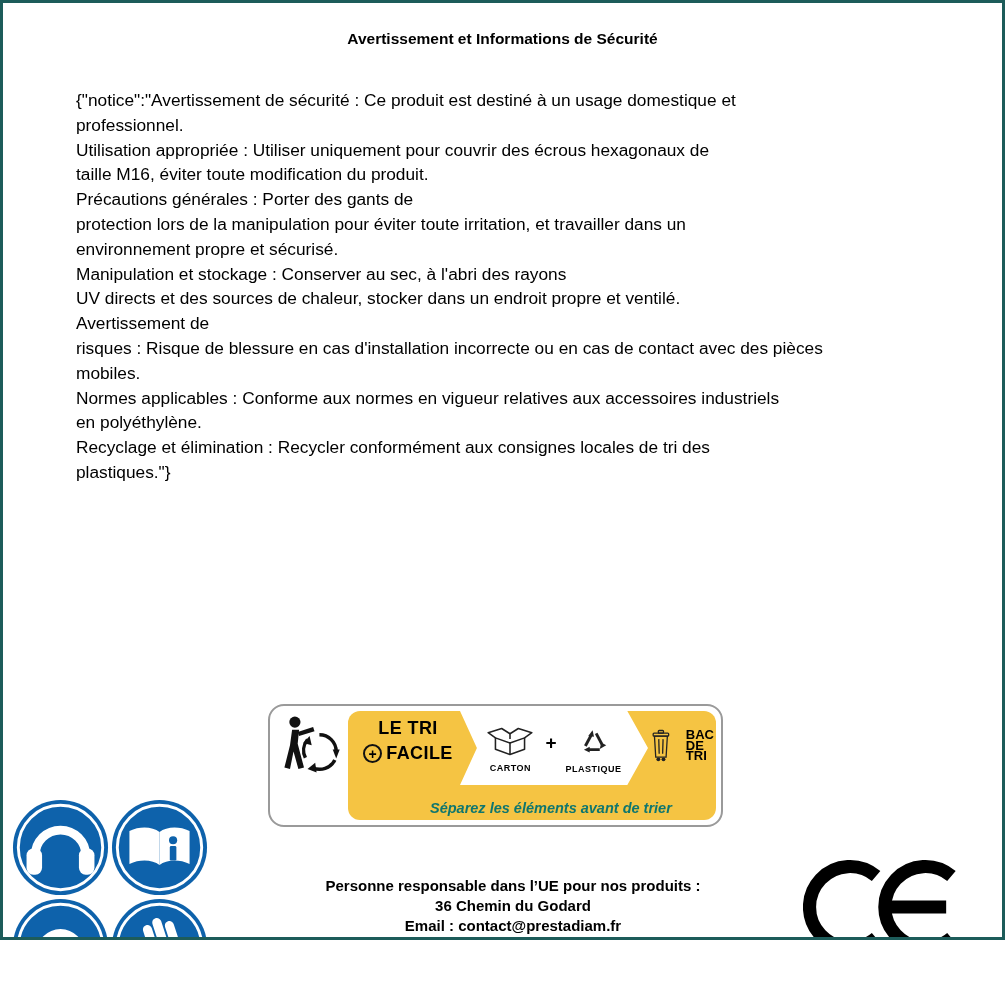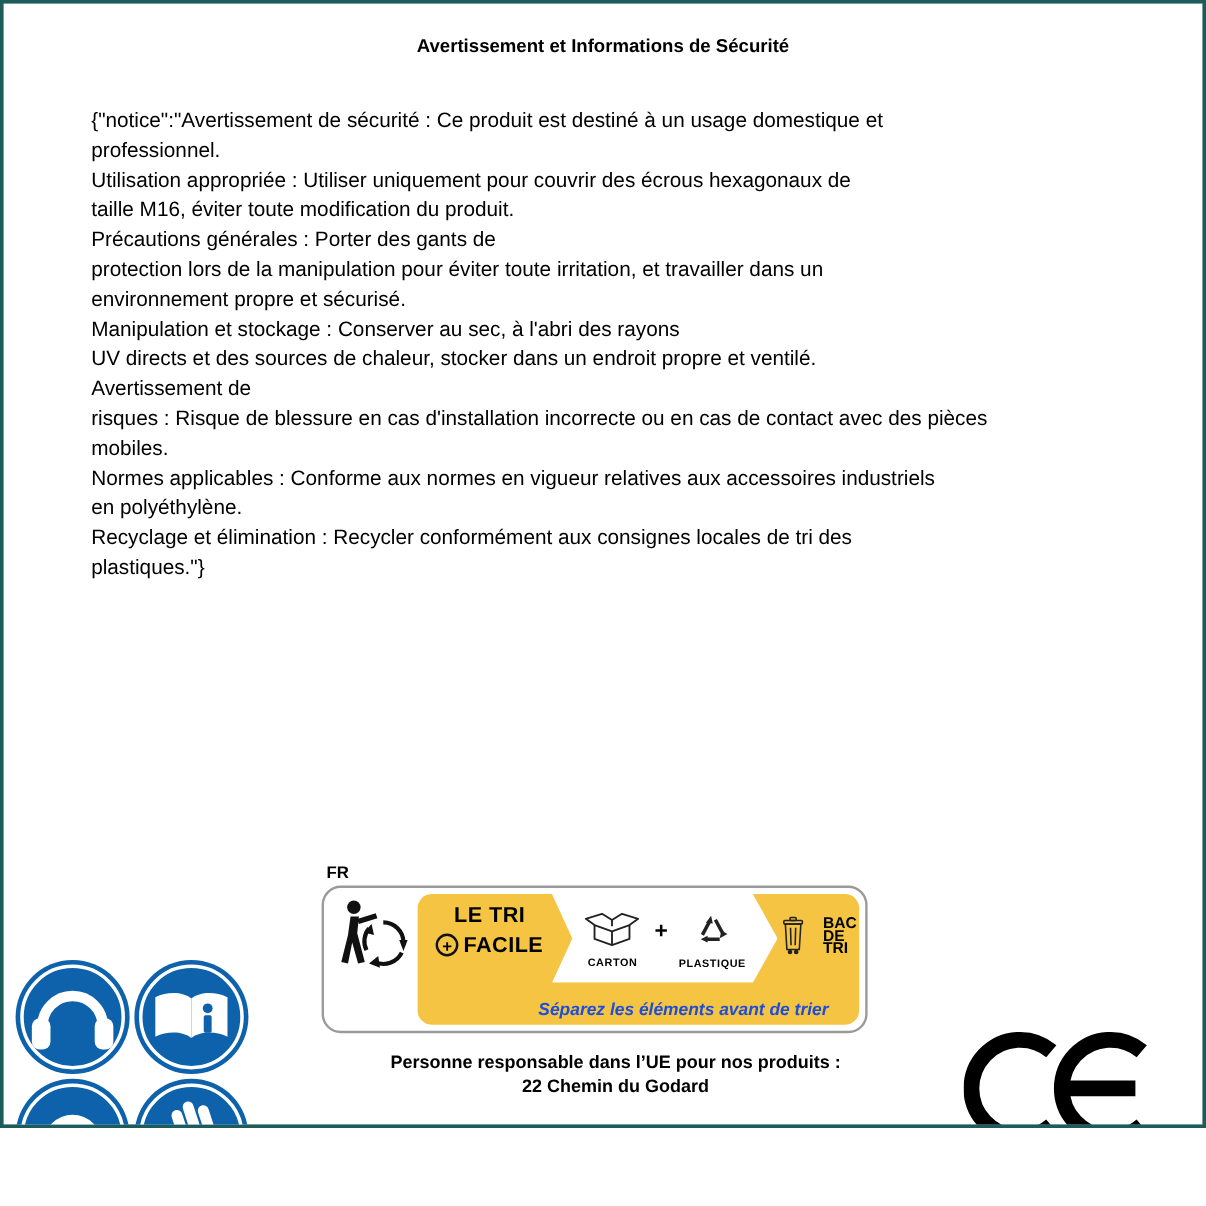--- a/index.html
+++ b/index.html
@@ -14,21 +14,21 @@
             font-size:17.3px; line-height:24.8px; white-space:pre-line; }
 
   
   .icons { position:absolute; left:9px; top:796px; display:grid;
            grid-template-columns:97px 97px; grid-auto-rows:97px; gap:2px; }
   .m-icon { width:97px; height:97px; }
   .m-icon svg { width:100%; height:100%; display:block; }
 
   
   .fr { position:absolute; left:269px; top:716px; font-size:14px; font-weight:bold; }
-  .tri-card { position:absolute; left:265px; top:735px; width:455px; height:123px;
+  .tri-card { position:absolute; left:265px; top:701px; width:455px; height:123px;
               background:#fff; border:2px solid #9a9a9a; border-radius:16px; box-sizing:border-box; }
   .tri-yellow { position:absolute; left:78px; top:5px; right:5px; bottom:5px;
                 background:#f5c443; border-radius:12px; }
   .triman { position:absolute; left:6px; top:6px; width:70px; height:72px; }
   .triman svg { width:100%; height:100%; }
   .tri-headline { position:absolute; left:86px; top:12px; width:104px; height:58px;
                   text-align:center; font-weight:800; font-size:18px; letter-spacing:.4px; }
   .tri-headline .l2 { display:flex; align-items:center; justify-content:center; gap:4px; margin-top:4px; }
   .plus-circle { display:inline-flex; align-items:center; justify-content:center;
                  width:19px; height:19px; border:2.5px solid #111; border-radius:50%;
@@ -37,22 +37,22 @@
              clip-path:polygon(0 0, 89% 0, 100% 50%, 89% 100%, 0 100%, 9% 50%);
              display:flex; align-items:center; justify-content:center; gap:9px;
              padding-left:18px; padding-right:20px; box-sizing:border-box; }
   .mat { display:flex; flex-direction:column; align-items:center; gap:1px; }
   .mat-label { font-size:9px; font-weight:bold; letter-spacing:.5px; }
   .mat-plus { font-size:19px; font-weight:800; margin-top:-10px; }
   .bin-zone { position:absolute; right:7px; top:12px; width:66px; height:56px;
               display:flex; align-items:center; justify-content:center; }
   .bin-zone svg { width:30px; height:52px; }
   .bin-text { font-size:13px; font-weight:800; line-height:10.5px; margin-left:12px; }
-  .tri-footer { position:absolute; left:160px; right:12px; bottom:9px; text-align:center;
-                font-style:italic; font-weight:bold; font-size:14.5px; color:#1d4ed8; }
+  .tri-footer { position:absolute; left:160px; right:12px; bottom:9px; text-align:left;
+                font-style:italic; font-weight:bold; font-size:14.5px; color:#0f766e; }
 
   
   .responsible { position:absolute; left:280px; top:873px; width:460px; text-align:center;
                  font-weight:bold; font-size:15px; line-height:20px; }
 
   
   .ce { position:absolute; left:800px; top:856px; width:162px; height:96px; }
   .ce svg { width:100%; height:100%; }
 </style>
 </head>
@@ -206,21 +206,22 @@
         <div>DE</div>
         <div>TRI</div>
       </div>
     </div>
 
     <div class="tri-footer">Séparez les éléments avant de trier</div>
   </div>
 
   <div class="responsible">
     <div>Personne responsable dans l’UE pour nos produits :</div>
-    <div>22 Chemin du Godard</div>
+    <div>36 Chemin du Godard</div>
+    <div>Email : contact@prestadiam.fr</div>
   </div>
 
   <div class="ce">
     <svg viewBox="0 0 172 100">
       <path d="M 77.6 17.1 A 43 43 0 1 0 77.6 82.9" fill="none" stroke="#000" stroke-width="14"></path>
       <path d="M 157.6 17.1 A 43 43 0 1 0 157.6 82.9" fill="none" stroke="#000" stroke-width="14"></path>
       <line x1="92" y1="50" x2="152" y2="50" stroke="#000" stroke-width="14"></line>
     </svg>
   </div>
 

